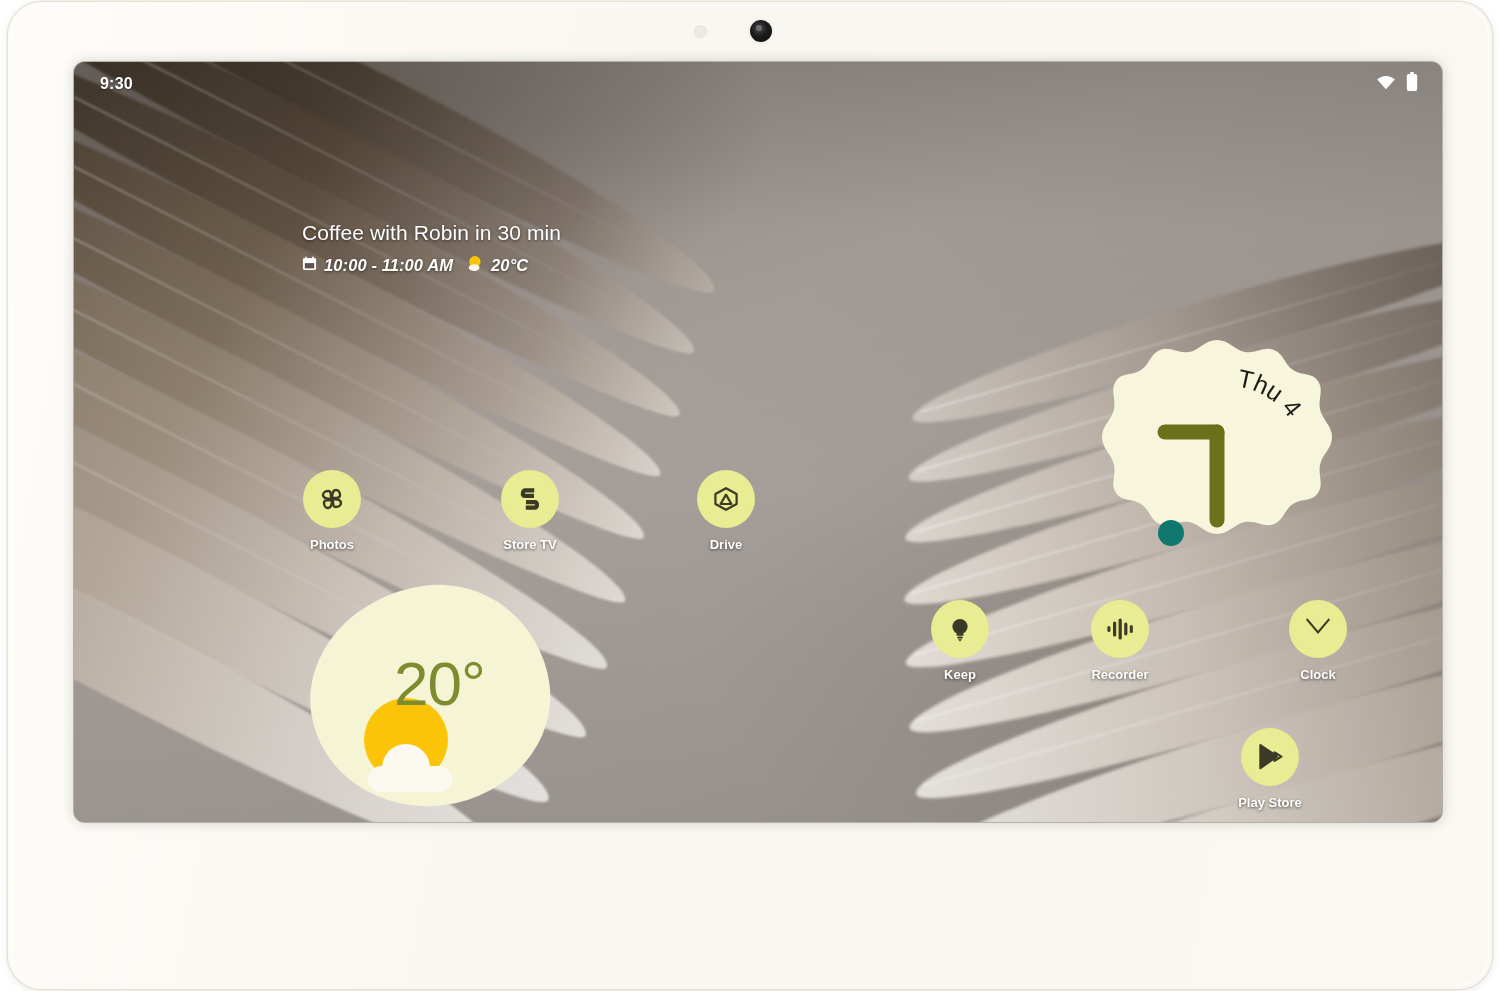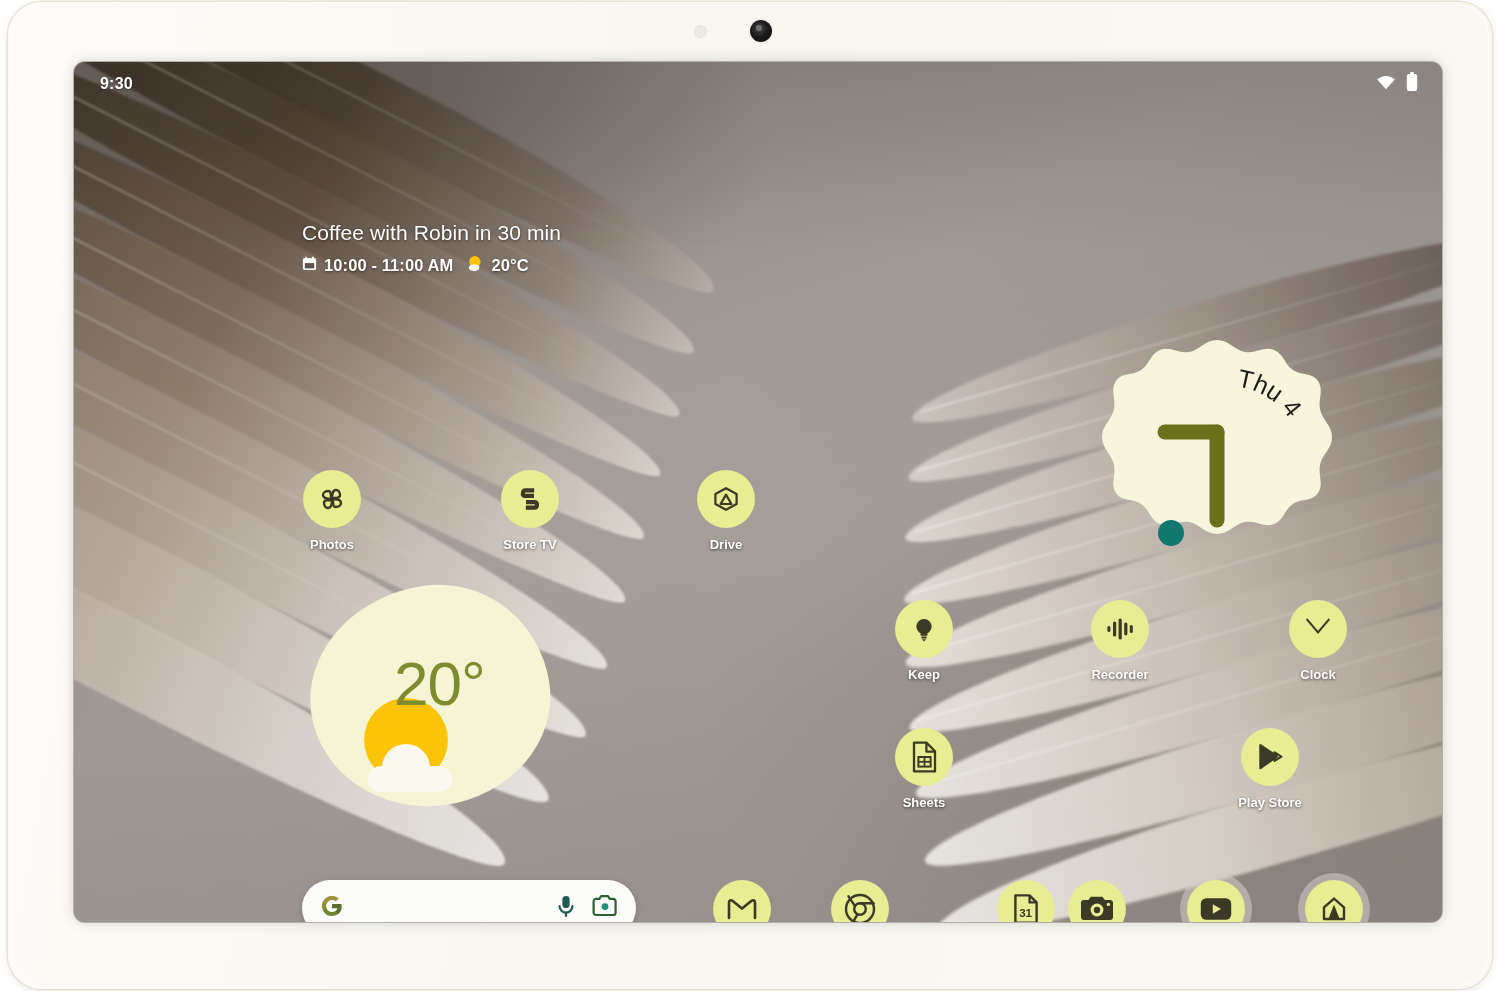--- a/index.html
+++ b/index.html
@@ -31,21 +31,21 @@
     content:"";position:absolute;left:6px;top:5px;width:6px;height:6px;border-radius:50%;
     background:#6f6f6f;
   }
   #ambient-sensor{
     position:absolute;left:686px;top:23px;width:13px;height:13px;border-radius:50%;
     background:#eceae4;box-shadow:inset 0 0 2px rgba(0,0,0,.08);
   }
 
   
   #screen{
-    position:absolute;left:66px;top:60px;width:1368px;height:860px;
+    position:absolute;left:66px;top:60px;width:1368px;height:760px;
     border-radius:11px;overflow:hidden;
     background:#9b9590;
     box-shadow:0 0 0 1px rgba(120,115,110,.45), 0 0 14px rgba(0,0,0,.18);
   }
 
   
   #wallpaper{position:absolute;inset:0;overflow:hidden;background:#9e9894;}
   #wp-base{position:absolute;inset:0;
     background:
       radial-gradient(ellipse 60% 50% at 14% 8%, rgba(60,48,38,.55) 0%, rgba(60,48,38,0) 62%),
@@ -112,21 +112,21 @@
     padding:0 24px 0 26px;box-sizing:border-box;color:#fff;
     font-size:16px;font-weight:bold;letter-spacing:.2px;
     text-shadow:0 1px 2px rgba(0,0,0,.45);}
   #status-right{display:flex;align-items:center;gap:10px;}
 
   
   #smartspace{position:absolute;left:228px;top:158px;color:#fff;
     text-shadow:0 1px 3px rgba(0,0,0,.55);}
   #smartspace-title{font-size:21px;font-weight:400;letter-spacing:.1px;line-height:1.2;}
   #smartspace-sub{margin-top:9px;display:flex;align-items:center;gap:7px;
-    font-size:16.5px;font-weight:bold;letter-spacing:.1px;}
+    font-size:16.5px;font-weight:bold;letter-spacing:.1px;font-style:italic;}
 
   
   .app{position:absolute;width:96px;text-align:center;}
   .app-circle{width:58px;height:58px;border-radius:50%;margin:0 auto;
     background:#e8ec92;display:flex;align-items:center;justify-content:center;}
   .app-circle.halo{box-shadow:0 0 0 7px rgba(210,205,198,.55);}
   .app-label{margin-top:9px;font-size:13px;color:#fff;font-weight:700;
     text-shadow:0 1px 3px rgba(0,0,0,.6);white-space:nowrap;}
   .ico{display:block;}
 
@@ -309,21 +309,21 @@
     <div class="app" style="left:604px;top:408px;">
       <div class="app-circle">
         <svg class="ico" width="32" height="32" viewBox="0 0 32 32" fill="none" stroke="#3a3a26" stroke-width="2.2" stroke-linejoin="round">
           <path d="M16 5.2 26.6 11v10L16 26.8 5.4 21V11z"></path>
           <path d="M16 11.6 21.4 21H10.6z"></path>
         </svg>
       </div>
       <div class="app-label">Drive</div>
     </div>
 
-    <div class="app" style="left:802px;top:538px;">
+    <div class="app" style="left:838px;top:538px;">
       <div class="app-circle">
         <svg class="ico" width="30" height="30" viewBox="0 0 30 30" fill="#3a3a26">
           <circle cx="15" cy="12.6" r="7.6"></circle>
           <rect x="11.4" y="19.6" width="7.2" height="2.2" rx="1"></rect>
           <rect x="12.2" y="22.4" width="5.6" height="2.2" rx="1"></rect>
           <path d="M13 25.2h4l-2 2.4z"></path>
         </svg>
       </div>
       <div class="app-label">Keep</div>
     </div>
@@ -343,32 +343,20 @@
 
     <div class="app" style="left:1196px;top:538px;">
       <div class="app-circle">
         <svg class="ico" width="34" height="34" viewBox="0 0 34 34" fill="none" stroke="#3a3a26" stroke-width="2.1" stroke-linecap="round">
           <path d="M6.2 7.6 17 20.4 27.8 7.6"></path>
         </svg>
       </div>
       <div class="app-label">Clock</div>
     </div>
 
-    <div class="app" style="left:802px;top:666px;">
-      <div class="app-circle">
-        <svg class="ico" width="28" height="32" viewBox="0 0 28 32" fill="#3a3a26">
-          <path d="M4 1.6h12.4L25 10.2v20.2H4z" fill="none" stroke="#3a3a26" stroke-width="2.3" stroke-linejoin="round"></path>
-          <path d="M16.4 1.6v9h8.6" fill="none" stroke="#3a3a26" stroke-width="2.3" stroke-linejoin="round"></path>
-          <rect x="8.4" y="16" width="12.2" height="9.6" fill="none" stroke="#3a3a26" stroke-width="2"></rect>
-          <line x1="8.4" y1="20.8" x2="20.6" y2="20.8" stroke="#3a3a26" stroke-width="1.8"></line>
-          <line x1="14.5" y1="16" x2="14.5" y2="25.6" stroke="#3a3a26" stroke-width="1.8"></line>
-        </svg>
-      </div>
-      <div class="app-label">Sheets</div>
-    </div>
 
 
     <div class="app" style="left:1148px;top:666px;">
       <div class="app-circle">
         <svg class="ico" width="32" height="32" viewBox="0 0 32 32" fill="#3a3a26">
           <path d="M6.4 4.2 23 15.4 6.4 27.2z"></path>
           <path d="M6.4 4.2 23 15.4 6.4 27.2z" fill="none" stroke="#3a3a26" stroke-width="2.2" stroke-linejoin="round"></path>
           <path d="M20.6 11.4 27.4 15.6 20.6 19.8z" fill="none" stroke="#3a3a26" stroke-width="2.2" stroke-linejoin="round"></path>
         </svg>
       </div>

